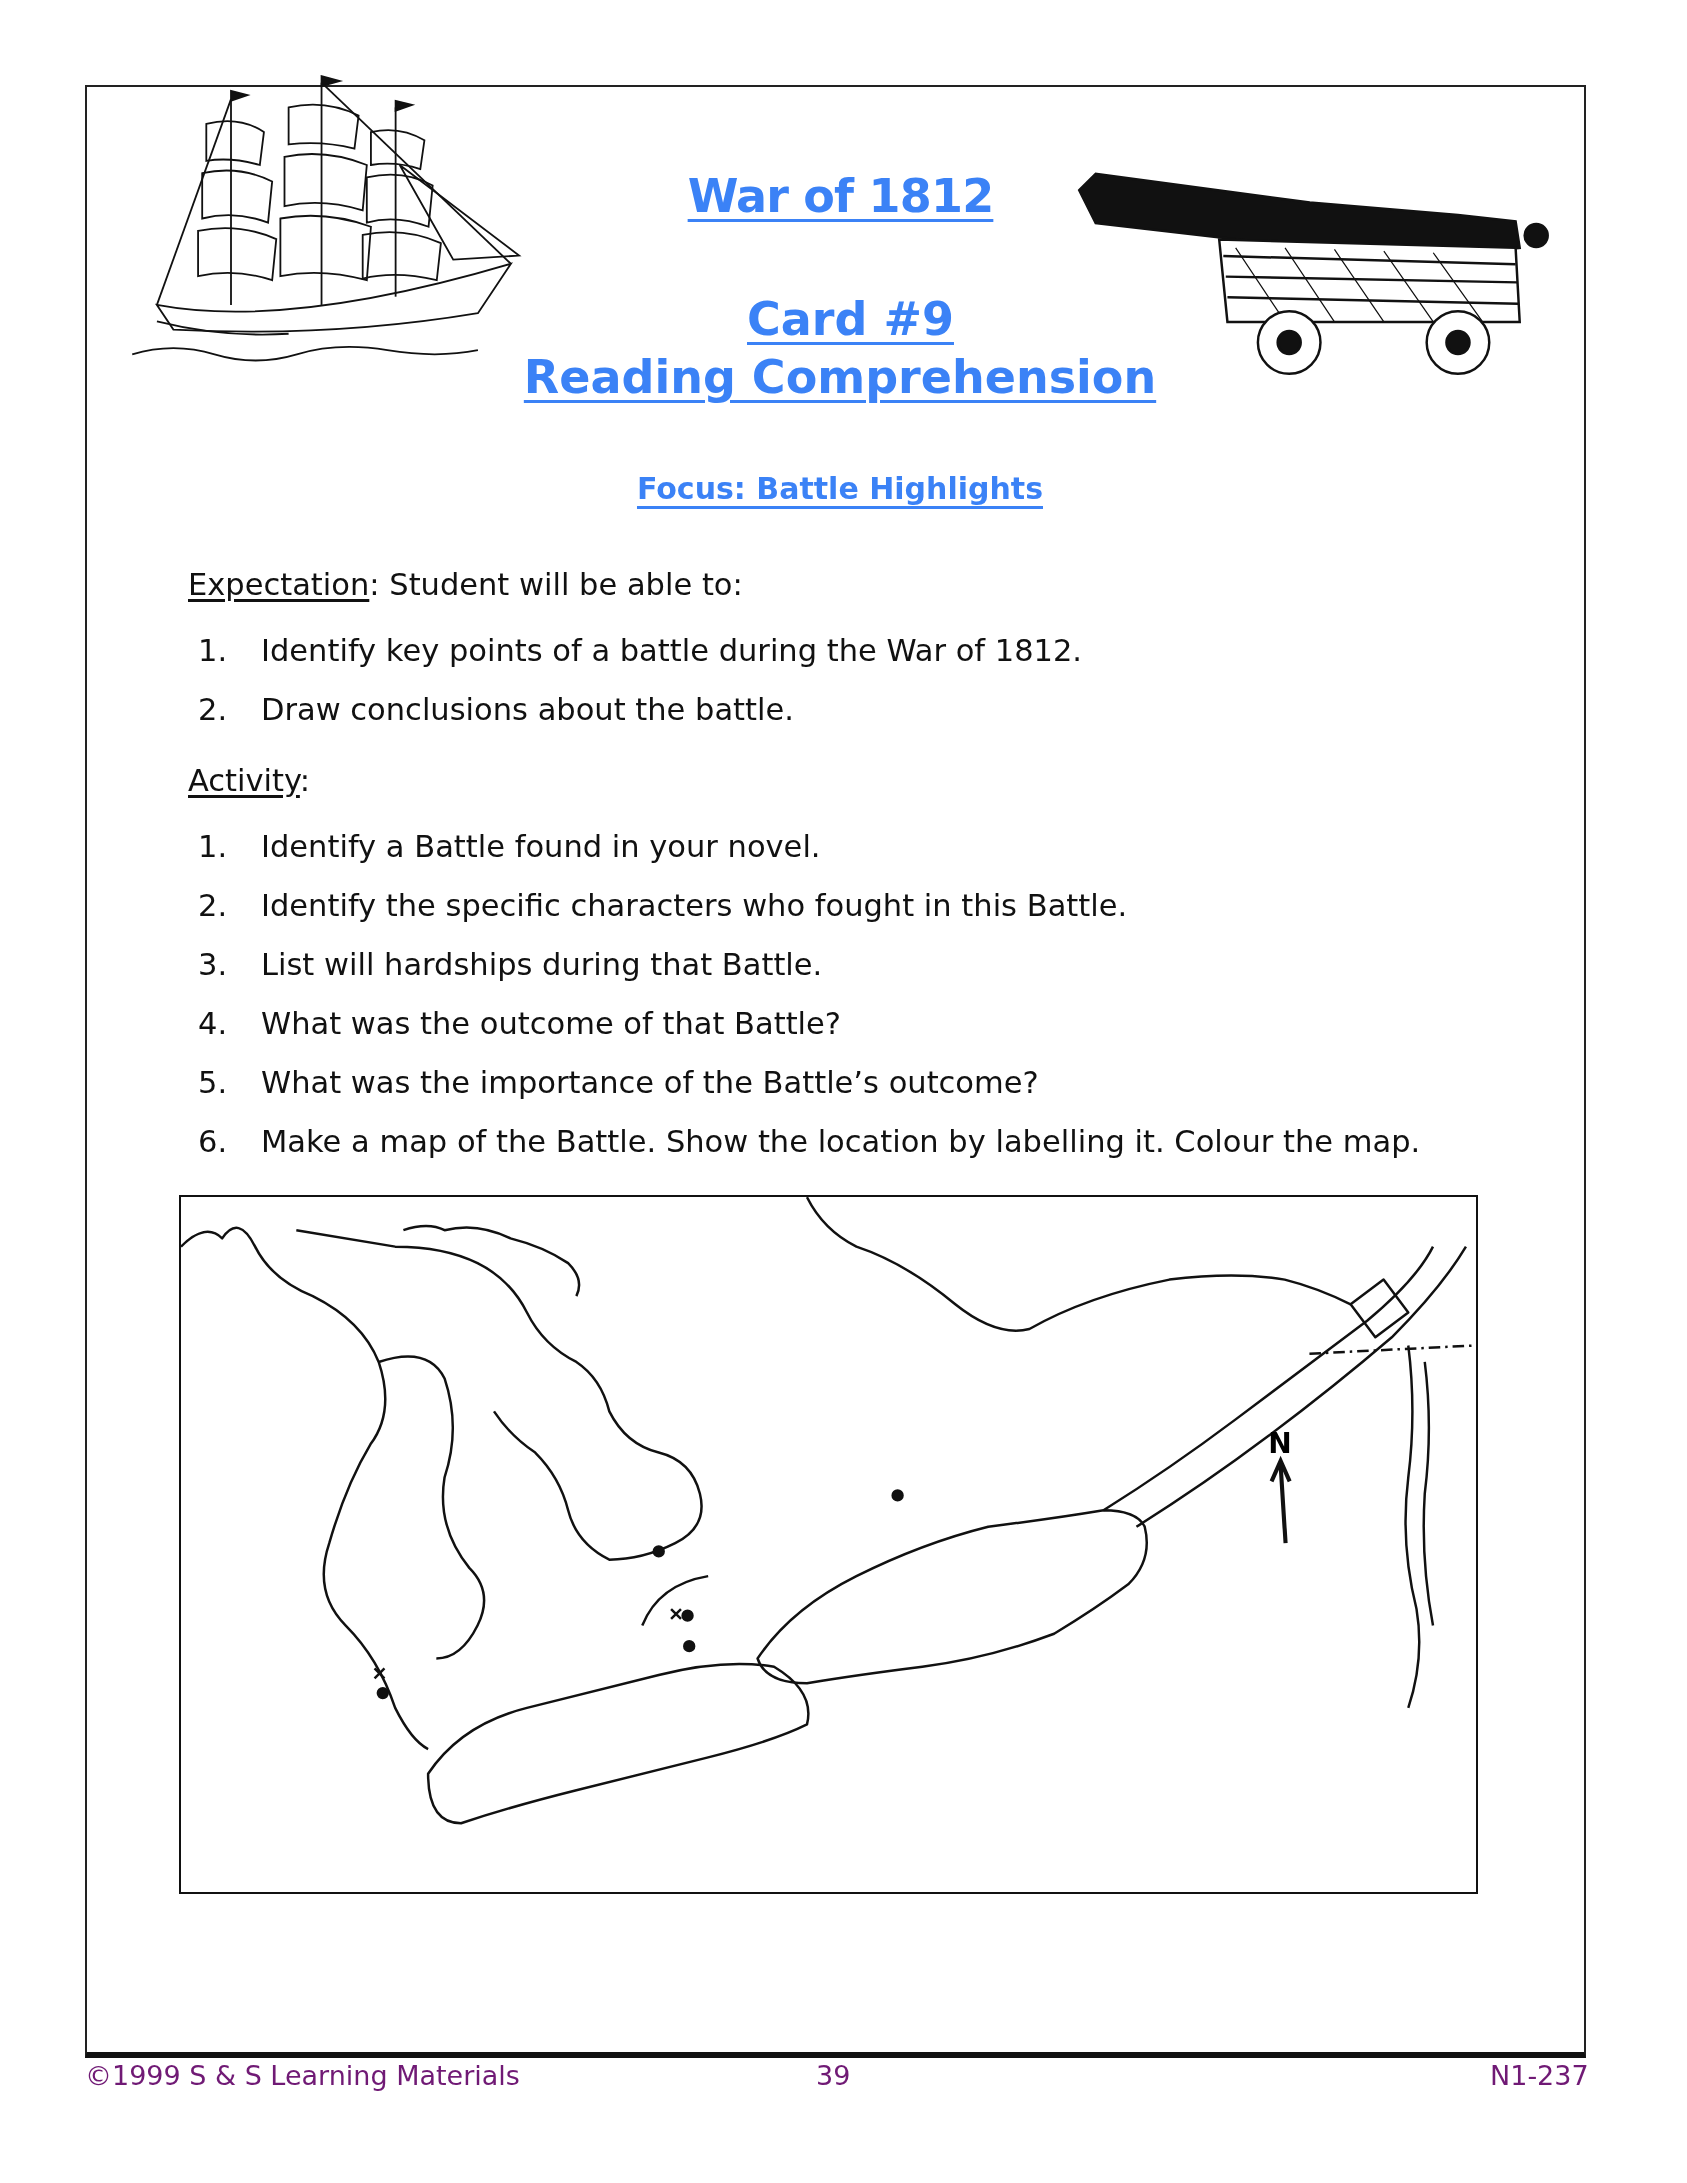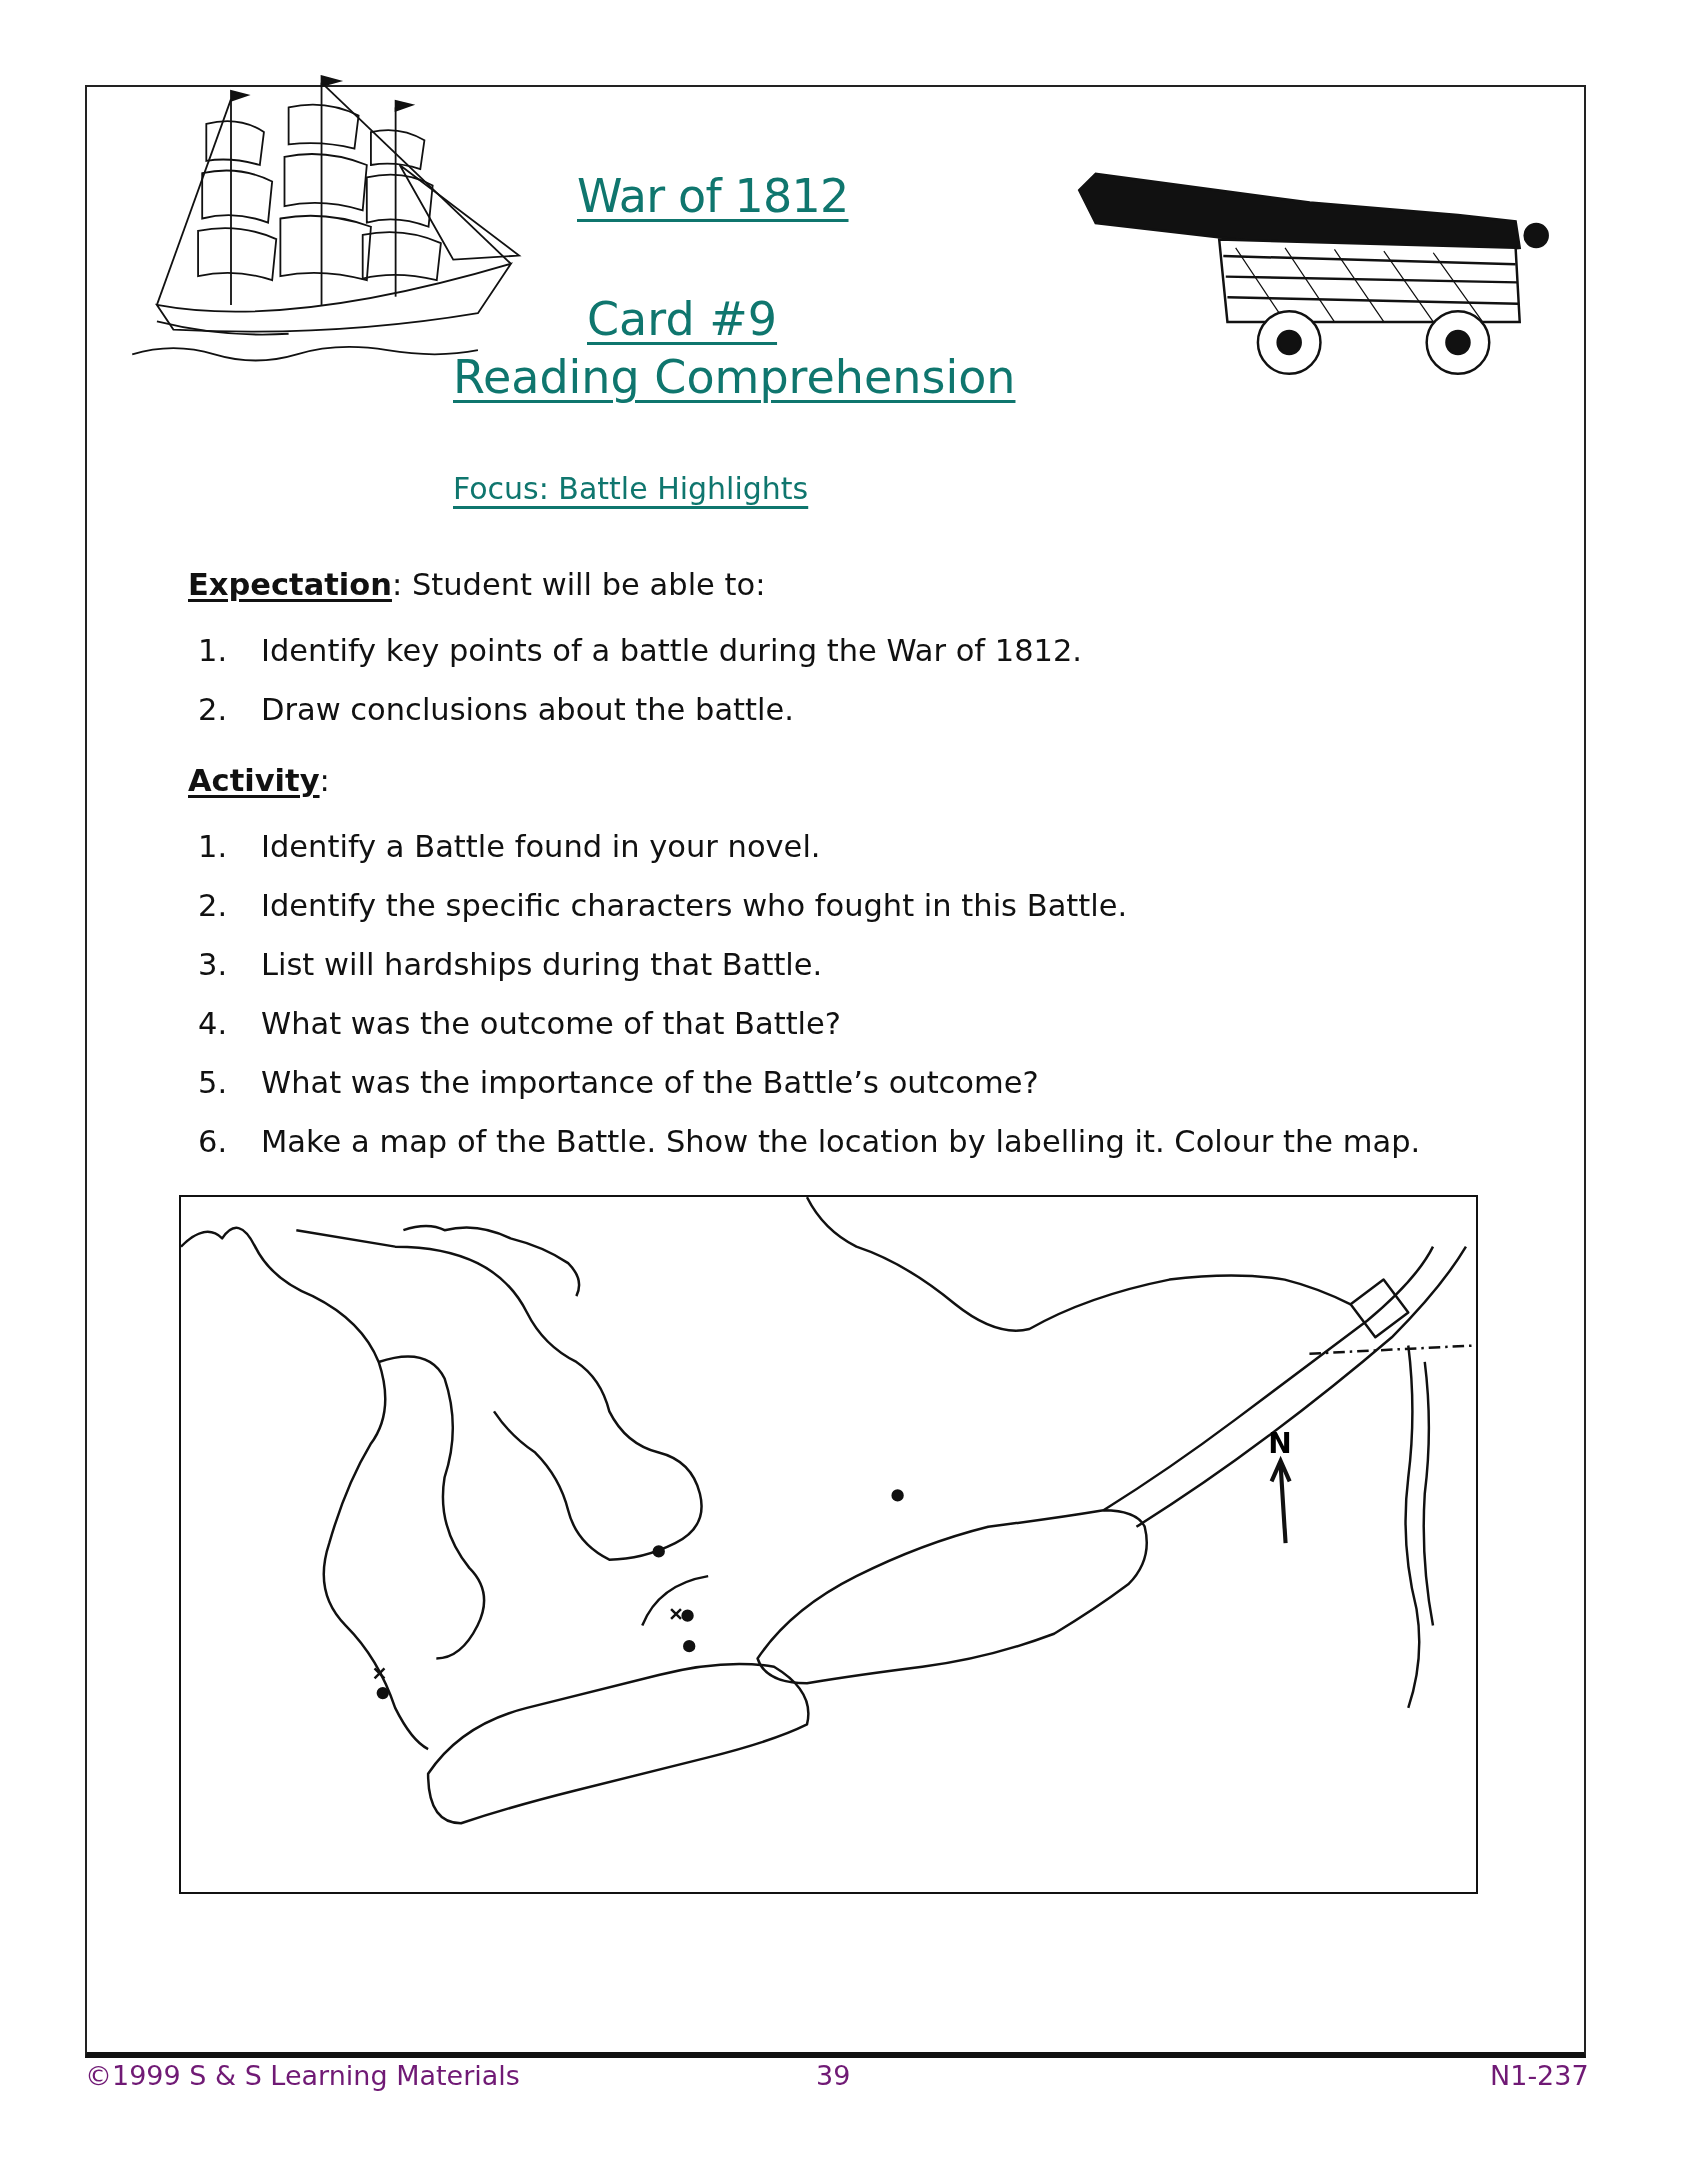--- a/index.html
+++ b/index.html
@@ -1,24 +1,24 @@
 <!DOCTYPE html>
 <html style="font-size:13px"><head>
 <meta charset="utf-8">
 <style>
   html,body{margin:0;padding:0;background:#ffffff;}
   body{width:1687px;height:2183px;position:relative;overflow:hidden;font-family:"DejaVu Sans","Liberation Sans",sans-serif;color:#111;}
   .frame{position:absolute;left:85px;top:85px;width:1501px;height:1973px;border-left:2.5px solid #222;border-right:2.5px solid #222;border-top:2.5px solid #222;border-bottom:6.6px solid #111;box-sizing:border-box;}
-  .title{position:absolute;font-weight:normal;text-decoration:underline;text-underline-offset:6.6px;text-decoration-thickness:3.3px;color:#0f766e;}
+  .title{position:absolute;text-align:center;font-weight:bold;text-decoration:underline;text-underline-offset:6.6px;text-decoration-thickness:3.3px;color:#3b82f6;}
   #t1{left:577px;width:527px;top:169px;font-size:46px;letter-spacing:-0.8px;}
   #t2{left:587px;width:527px;top:292px;font-size:46px;}
   #t3{left:453px;width:774px;top:350px;font-size:46px;}
   #t4{left:453px;width:774px;top:471px;font-size:30px;}
   .section{position:absolute;left:188px;font-size:30.5px;}
-  .section .lab{font-weight:bold;text-decoration:underline;text-decoration-thickness:2.5px;text-underline-offset:4.1px;}
+  .section .lab{font-weight:normal;text-decoration:underline;text-decoration-thickness:2.5px;text-underline-offset:4.1px;}
   .list{position:absolute;left:198px;margin:0;padding:0;list-style:none;font-size:30.5px;}
   .list li{height:59px;line-height:59px;display:flex;}
   .list .num{width:63px;text-align:left;}
   .map{position:absolute;left:179px;top:1195px;width:1299px;height:699px;border:2.5px solid #111;box-sizing:border-box;}
   .map svg{position:absolute;left:0;top:0;}
   .footer{position:absolute;top:2060px;font-size:27px;color:#701a75;}
   .illus{position:absolute;}
 </style>
 </head>
 <body>

